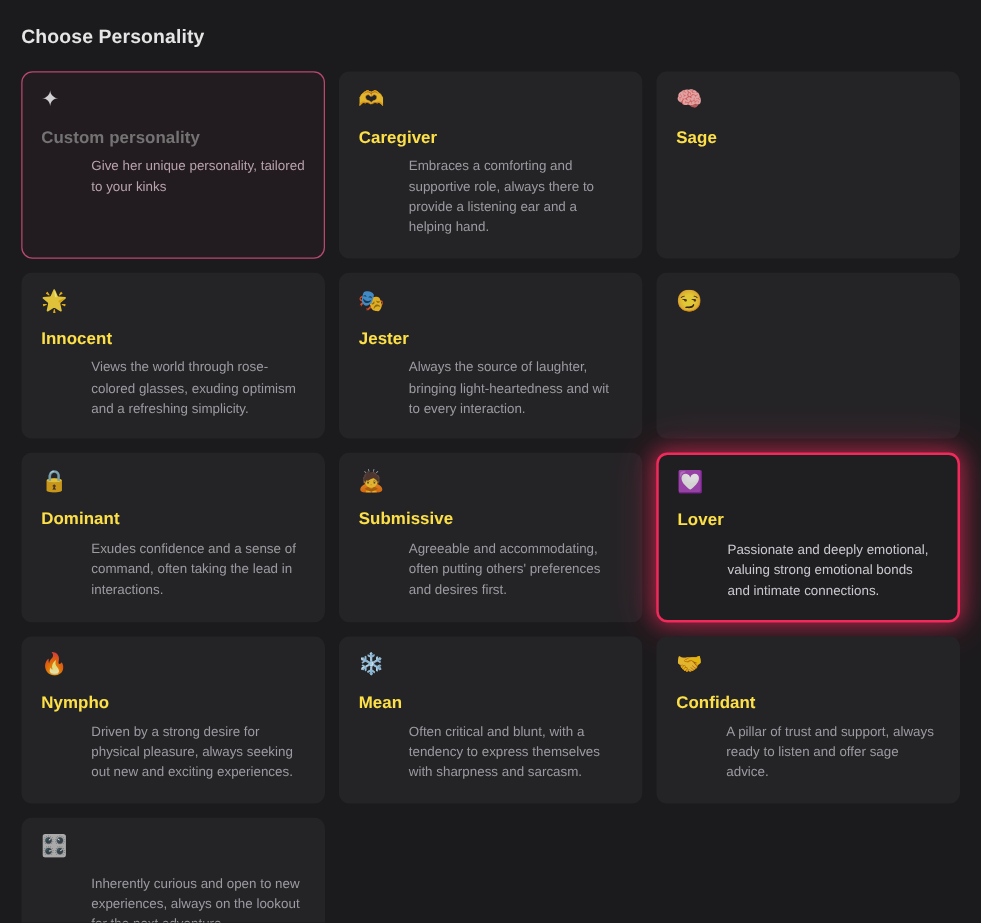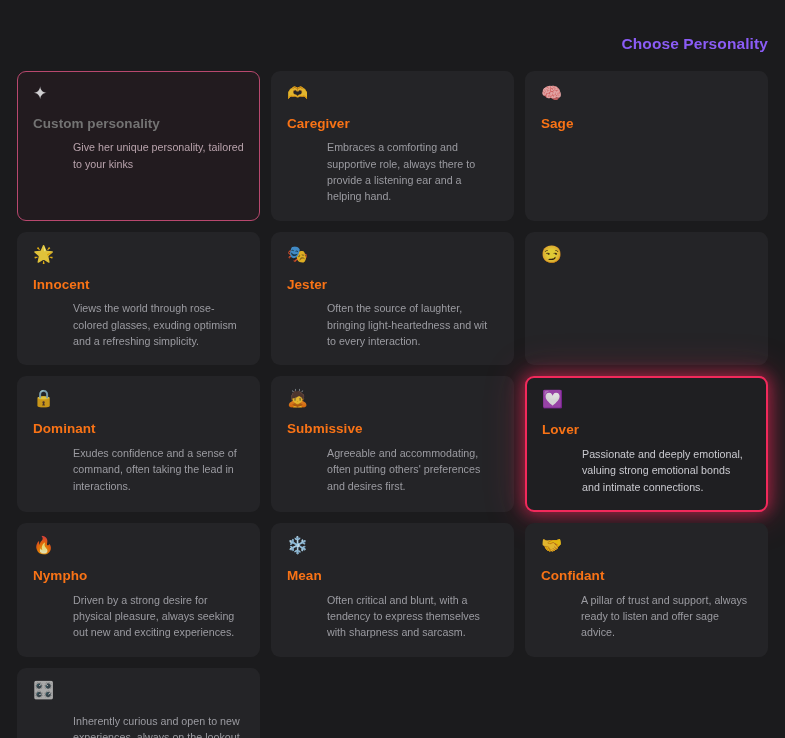--- a/index.html
+++ b/index.html
@@ -19,26 +19,26 @@
 
   .screen {
     width: 785px;
     height: 738px;
     position: relative;
     padding: 0 17px;
   }
 
   
   .page-title {
-    text-align: right;
+    text-align: left;
     font-size: 15.5px;
     font-weight: bold;
-    color: #8b5cf6;
+    color: #e5e5e5;
     letter-spacing: 0.1px;
-    padding-top: 35px;
+    padding-top: 21px;
     padding-bottom: 17px;
     line-height: 1.2;
   }
 
   
   .card-grid {
     display: grid;
     grid-template-columns: repeat(3, 1fr);
     column-gap: 11px;
     row-gap: 11px;
@@ -72,21 +72,21 @@
     line-height: 1;
     height: 21px;
     display: block;
     margin-bottom: 10px;
     filter: saturate(0.95);
   }
 
   .card-title {
     font-size: 13.5px;
     font-weight: bold;
-    color: #f97316;
+    color: #fde047;
     margin-bottom: 7px;
     line-height: 1.25;
     letter-spacing: 0.05px;
   }
 
   .card.custom .card-title {
     color: #737373;
   }
 
   .card-desc {
@@ -131,21 +131,21 @@
         <div class="card-title">Sage</div>
       </div>
       <div class="card">
         <span class="card-icon glyph-dim">🌟</span>
         <div class="card-title">Innocent</div>
         <div class="card-desc">Views the world through rose-colored glasses, exuding optimism and a refreshing simplicity.</div>
       </div>
       <div class="card">
         <span class="card-icon glyph-dim">🎭</span>
         <div class="card-title">Jester</div>
-        <div class="card-desc">Often the source of laughter, bringing light-heartedness and wit to every interaction.</div>
+        <div class="card-desc">Always the source of laughter, bringing light-heartedness and wit to every interaction.</div>
       </div>
       <div class="card">
         <span class="card-icon glyph-dim">😏</span>
       </div>
       <div class="card">
         <span class="card-icon glyph-dim">🔒</span>
         <div class="card-title">Dominant</div>
         <div class="card-desc">Exudes confidence and a sense of command, often taking the lead in interactions.</div>
       </div>
       <div class="card">

